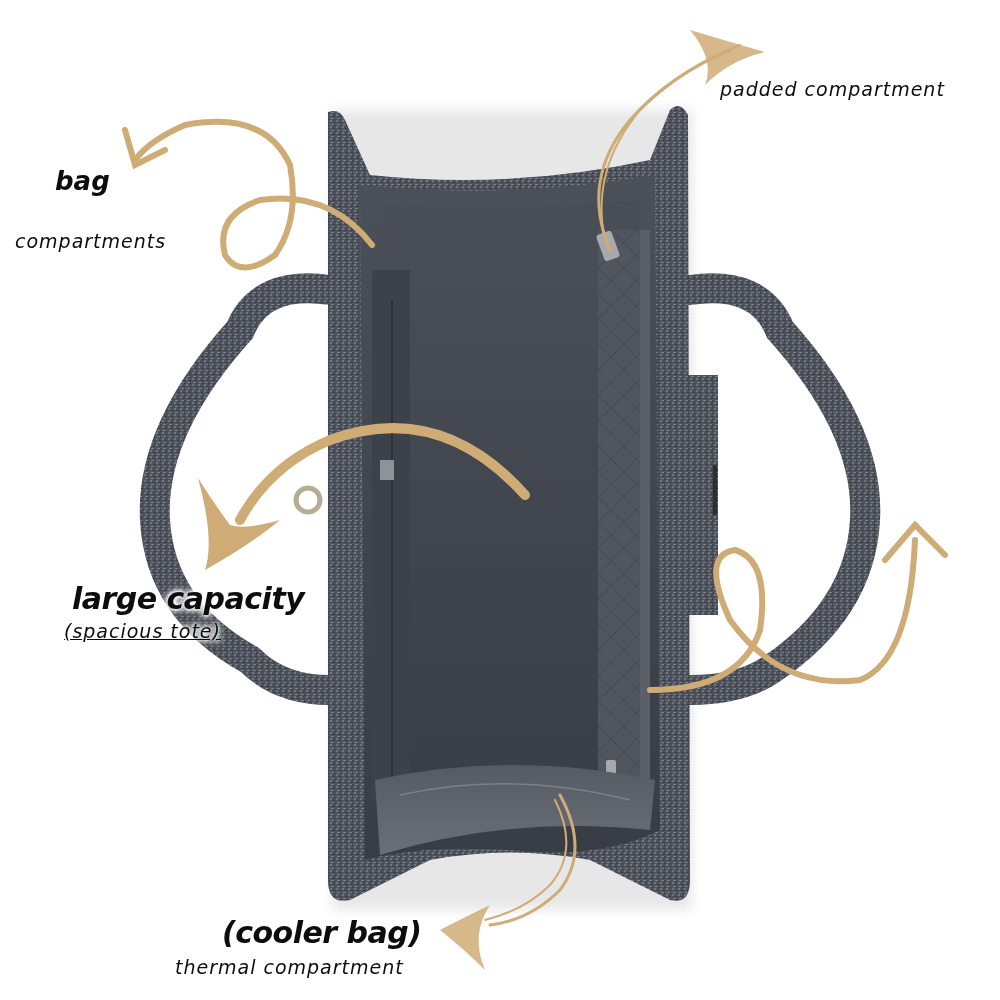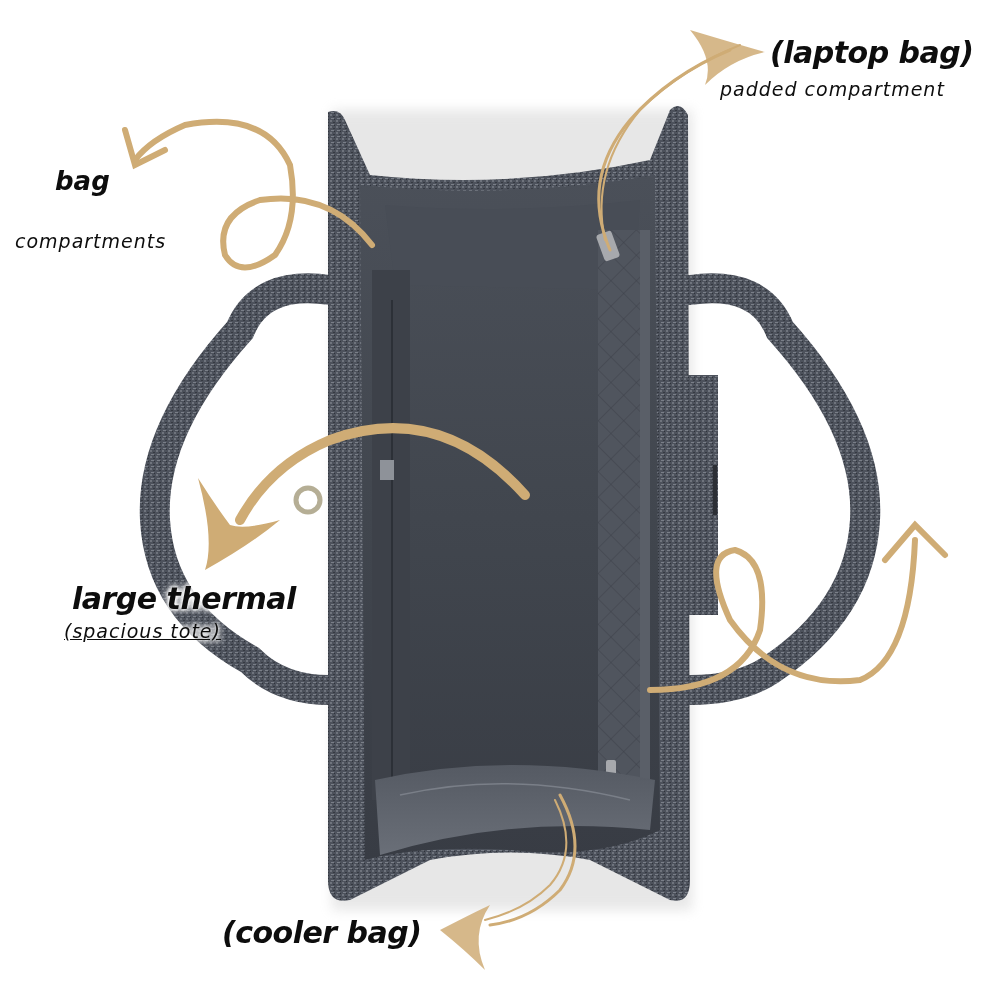--- a/index.html
+++ b/index.html
@@ -94,28 +94,28 @@
 
     <path d="M198 478 Q215 540 205 570 Q250 545 280 520 Q245 530 230 525 Q215 505 198 478 Z" fill="#cfac75"></path>
 
     <g fill="#cfac75" opacity="0.85">
       <path d="M690 30 Q740 45 765 52 Q730 60 705 85 Q715 60 690 30 Z"></path>
       <path d="M440 930 Q475 912 490 905 Q470 935 485 970 Q465 950 440 930 Z"></path>
     </g>
   </svg>
 
   
-  <div class="label lg halo" style="left:770px; top:38px;">(laptop bag)</div>
   <div class="label sm halo" style="left:720px; top:80px;">padded compartment</div>
 
   
   <div class="label md halo" style="left:55px; top:168px;">bag</div>
   <div class="label sm halo" style="left:15px; top:232px;">compartments</div>
 
   
-  <div class="label lg halo" style="left:72px; top:584px;">large thermal</div>
+  <div class="label lg halo" style="left:72px; top:584px;">large capacity</div>
   <div class="label sm halo" style="left:64px; top:622px;text-decoration:underline;">(spacious tote)</div>
 
   
 
   
   <div class="label lg halo" style="left:222px; top:918px;">(cooler bag)</div>
+  <div class="label sm halo" style="left:175px; top:958px;">thermal compartment</div>
 </div>
 
 </body></html>

